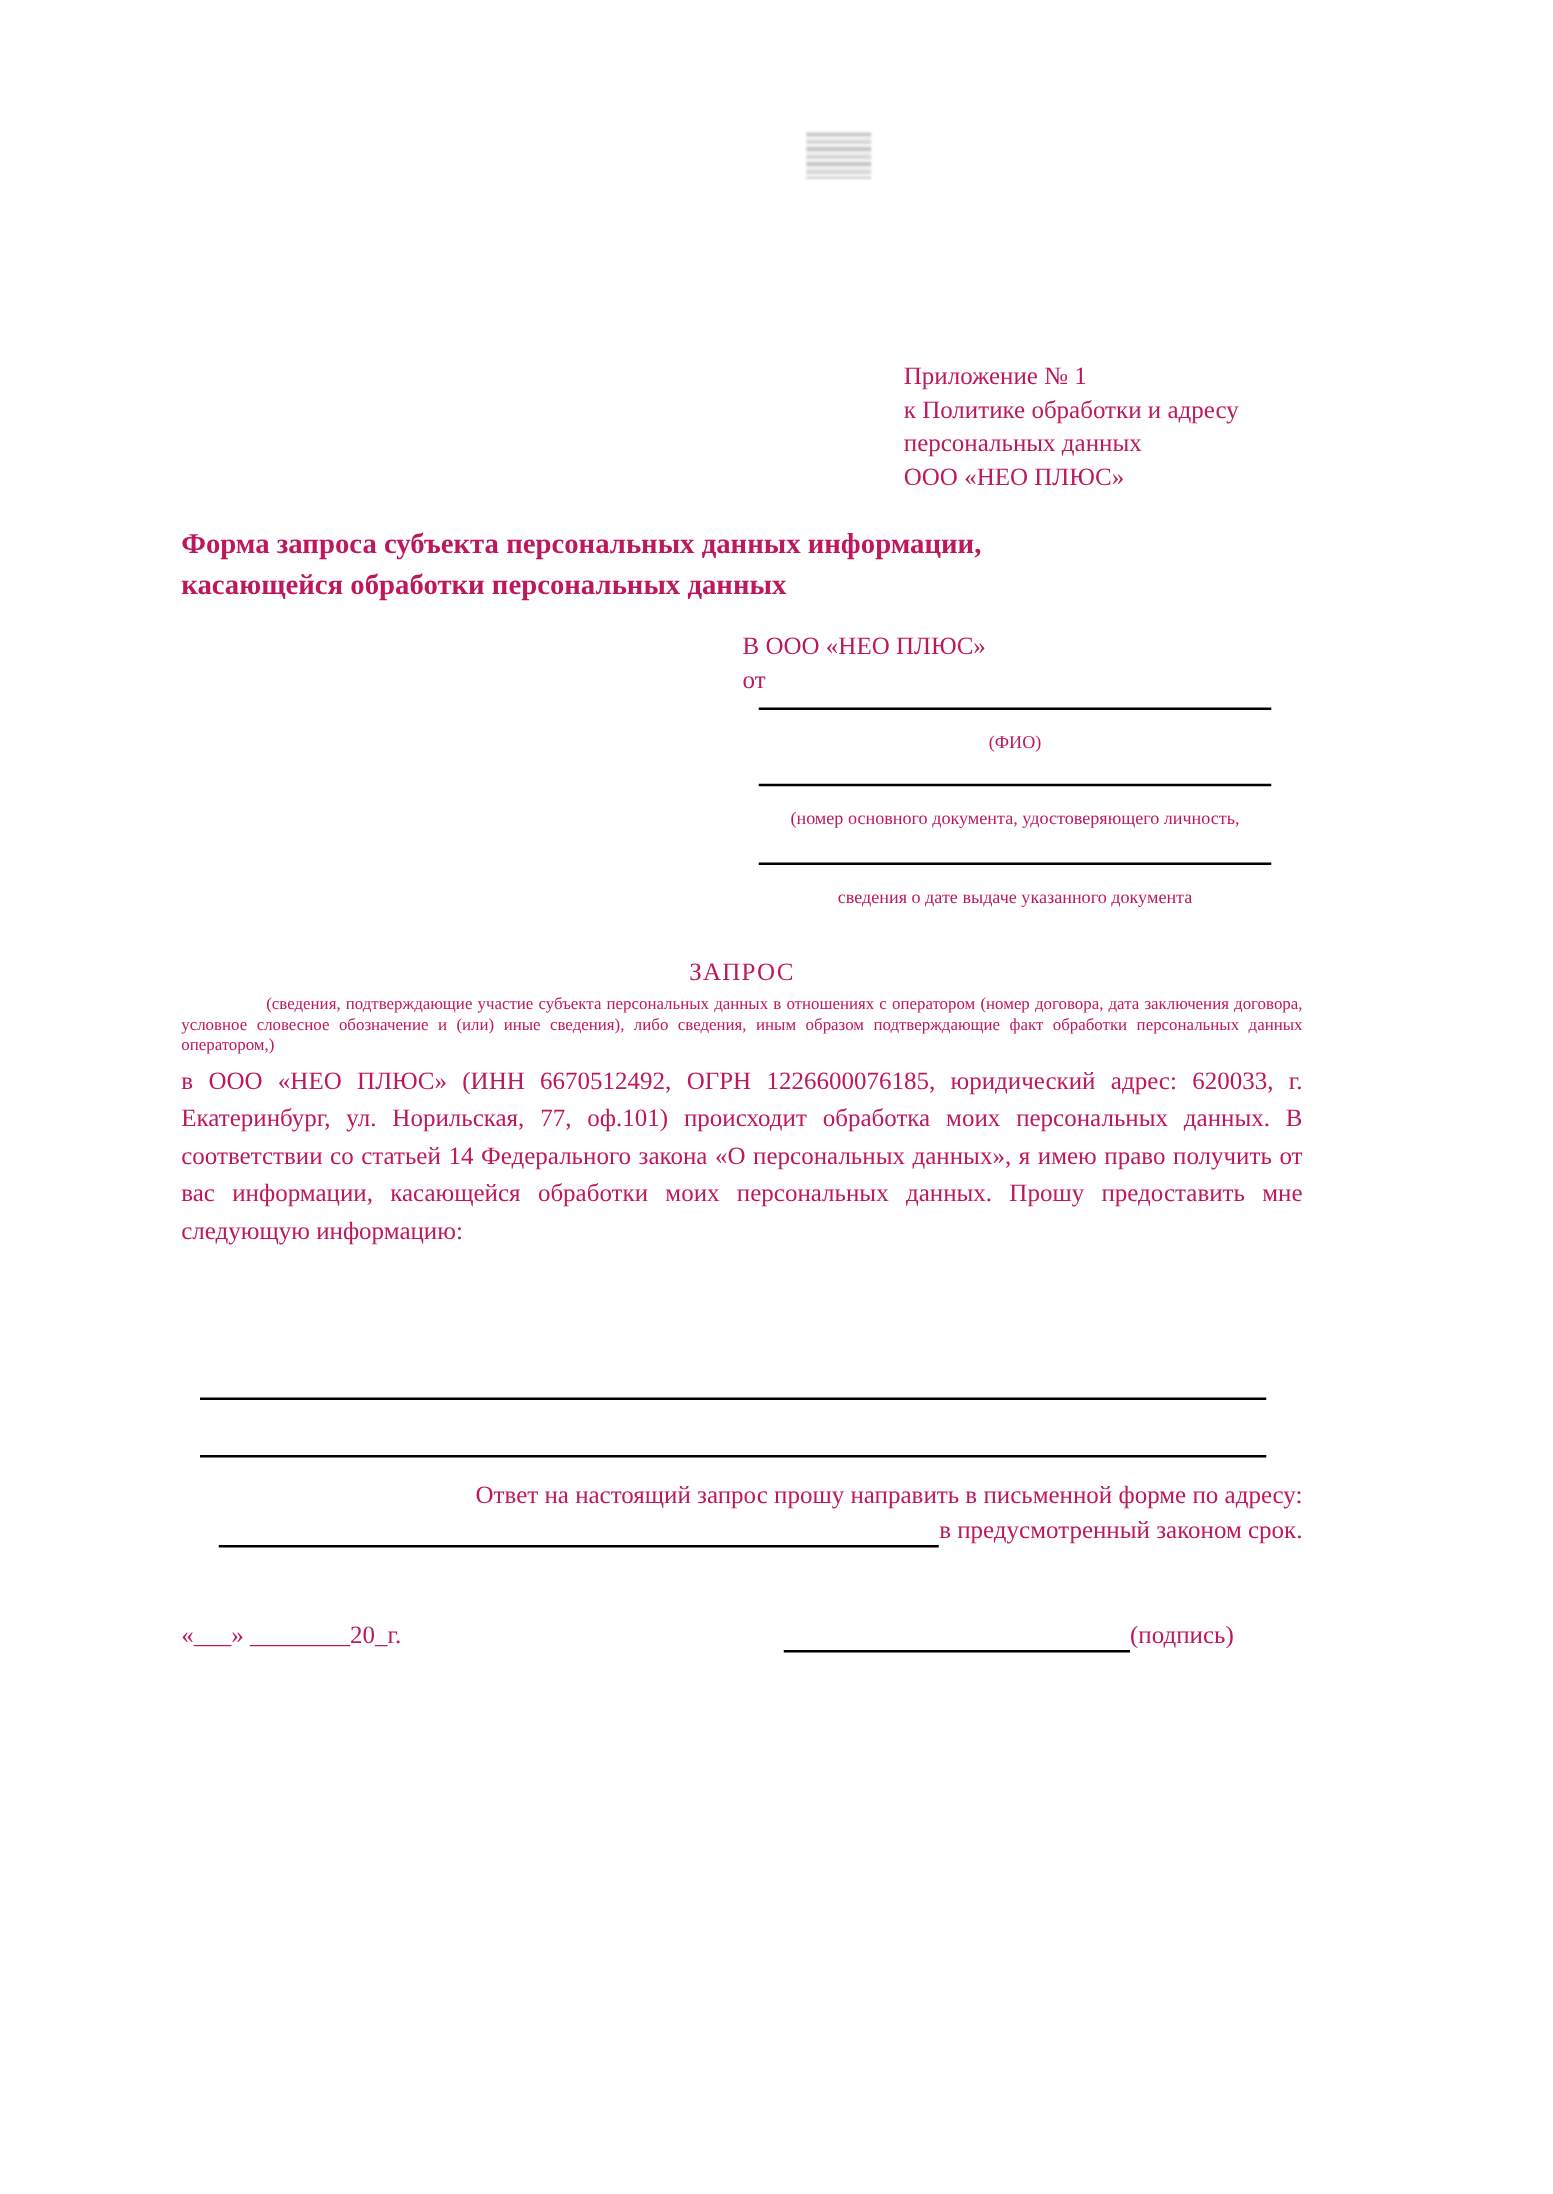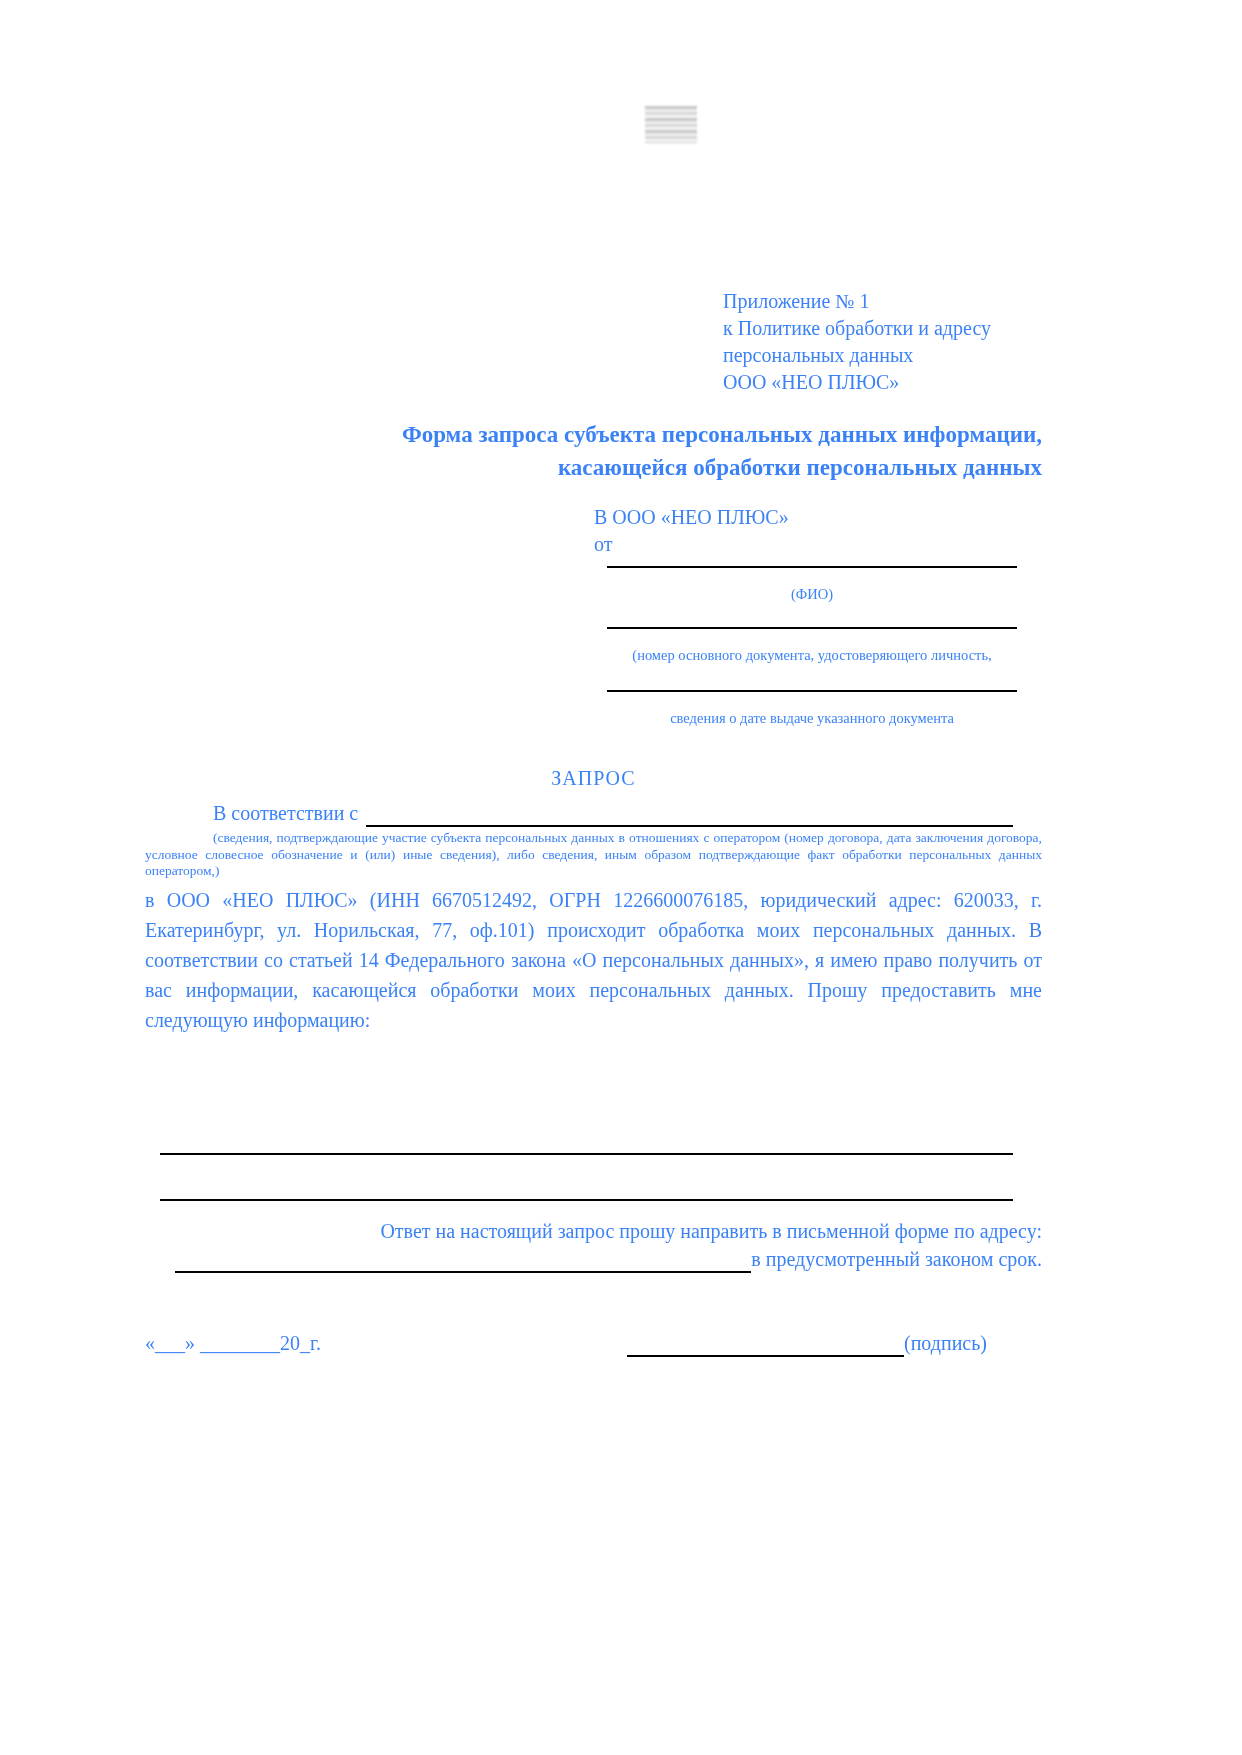--- a/index.html
+++ b/index.html
@@ -1,37 +1,37 @@
 <!DOCTYPE html>
 <html lang="ru"><head>
 <meta charset="utf-8">
 <style>
   html,body { margin:0; padding:0; background:#ffffff; }
   .page {
     position:relative;
     width:1242px; height:1755px;
     background:#ffffff;
-    color:#3b82f6;
+    color:#be185d;
     font-family:"Liberation Serif","DejaVu Serif",serif;
     overflow:hidden;
   }
   .logo {
     position:absolute; top:106px; left:645px;
     width:52px; height:37px;
     background:repeating-linear-gradient(180deg,
       #bdbdbd 0 3px, #ededed 3px 6px, #d2d2d2 6px 9px, #f4f4f4 9px 12px);
     filter:blur(1px);
     opacity:.85;
   }
   .content { position:absolute; left:145px; top:0; width:897px; }
 
   .annex { margin-top:288px; margin-left:578px; font-size:20px; line-height:27px; }
   .annex div { white-space:nowrap; }
 
-  .title { margin-top:22px; text-align:right; font-weight:bold; font-size:23px; line-height:33px; }
+  .title { margin-top:22px; text-align:left; font-weight:bold; font-size:23px; line-height:33px; }
 
   .addressee { margin-top:20px; margin-left:449px; font-size:20px; line-height:27px; }
 
   .fields { margin-left:462px; width:410px; }
   .blank { border-bottom:2px solid #000; }
   .b1 { height:8px; }
   .b2 { height:24px; }
   .b3 { height:26px; }
   .b4 { height:26px; }
   .fcaption {
@@ -104,24 +104,20 @@
         <div class="fcaption">(номер основного документа, удостоверяющего личность,</div>
       </div>
       <div>
         <div class="blank b3"></div>
         <div class="fcaption">сведения о дате выдаче указанного документа</div>
       </div>
     </div>
 
     <div class="req-heading">ЗАПРОС</div>
 
-    <div class="lead-row">
-      <span class="lead-text">В соответствии с</span>
-      <span class="lead-line"></span>
-    </div>
 
     <div class="note">(сведения, подтверждающие участие субъекта персональных данных в отношениях с оператором (номер договора, дата заключения договора, условное словесное обозначение и (или) иные сведения), либо сведения, иным образом подтверждающие факт обработки персональных данных оператором,)</div>
 
     <div class="body-par">в ООО «НЕО ПЛЮС» (ИНН 6670512492, ОГРН 1226600076185, юридический адрес: 620033, г. Екатеринбург, ул. Норильская, 77, оф.101) происходит обработка моих персональных данных. В соответствии со статьей 14 Федерального закона «О персональных данных», я имею право получить от вас информации, касающейся обработки моих персональных данных. Прошу предоставить мне следующую информацию:</div>
 
     <div class="wline w1"></div>
     <div class="wline w2"></div>
 
     <div class="reply-intro">Ответ на настоящий запрос прошу направить в письменной форме по адресу:</div>
 

